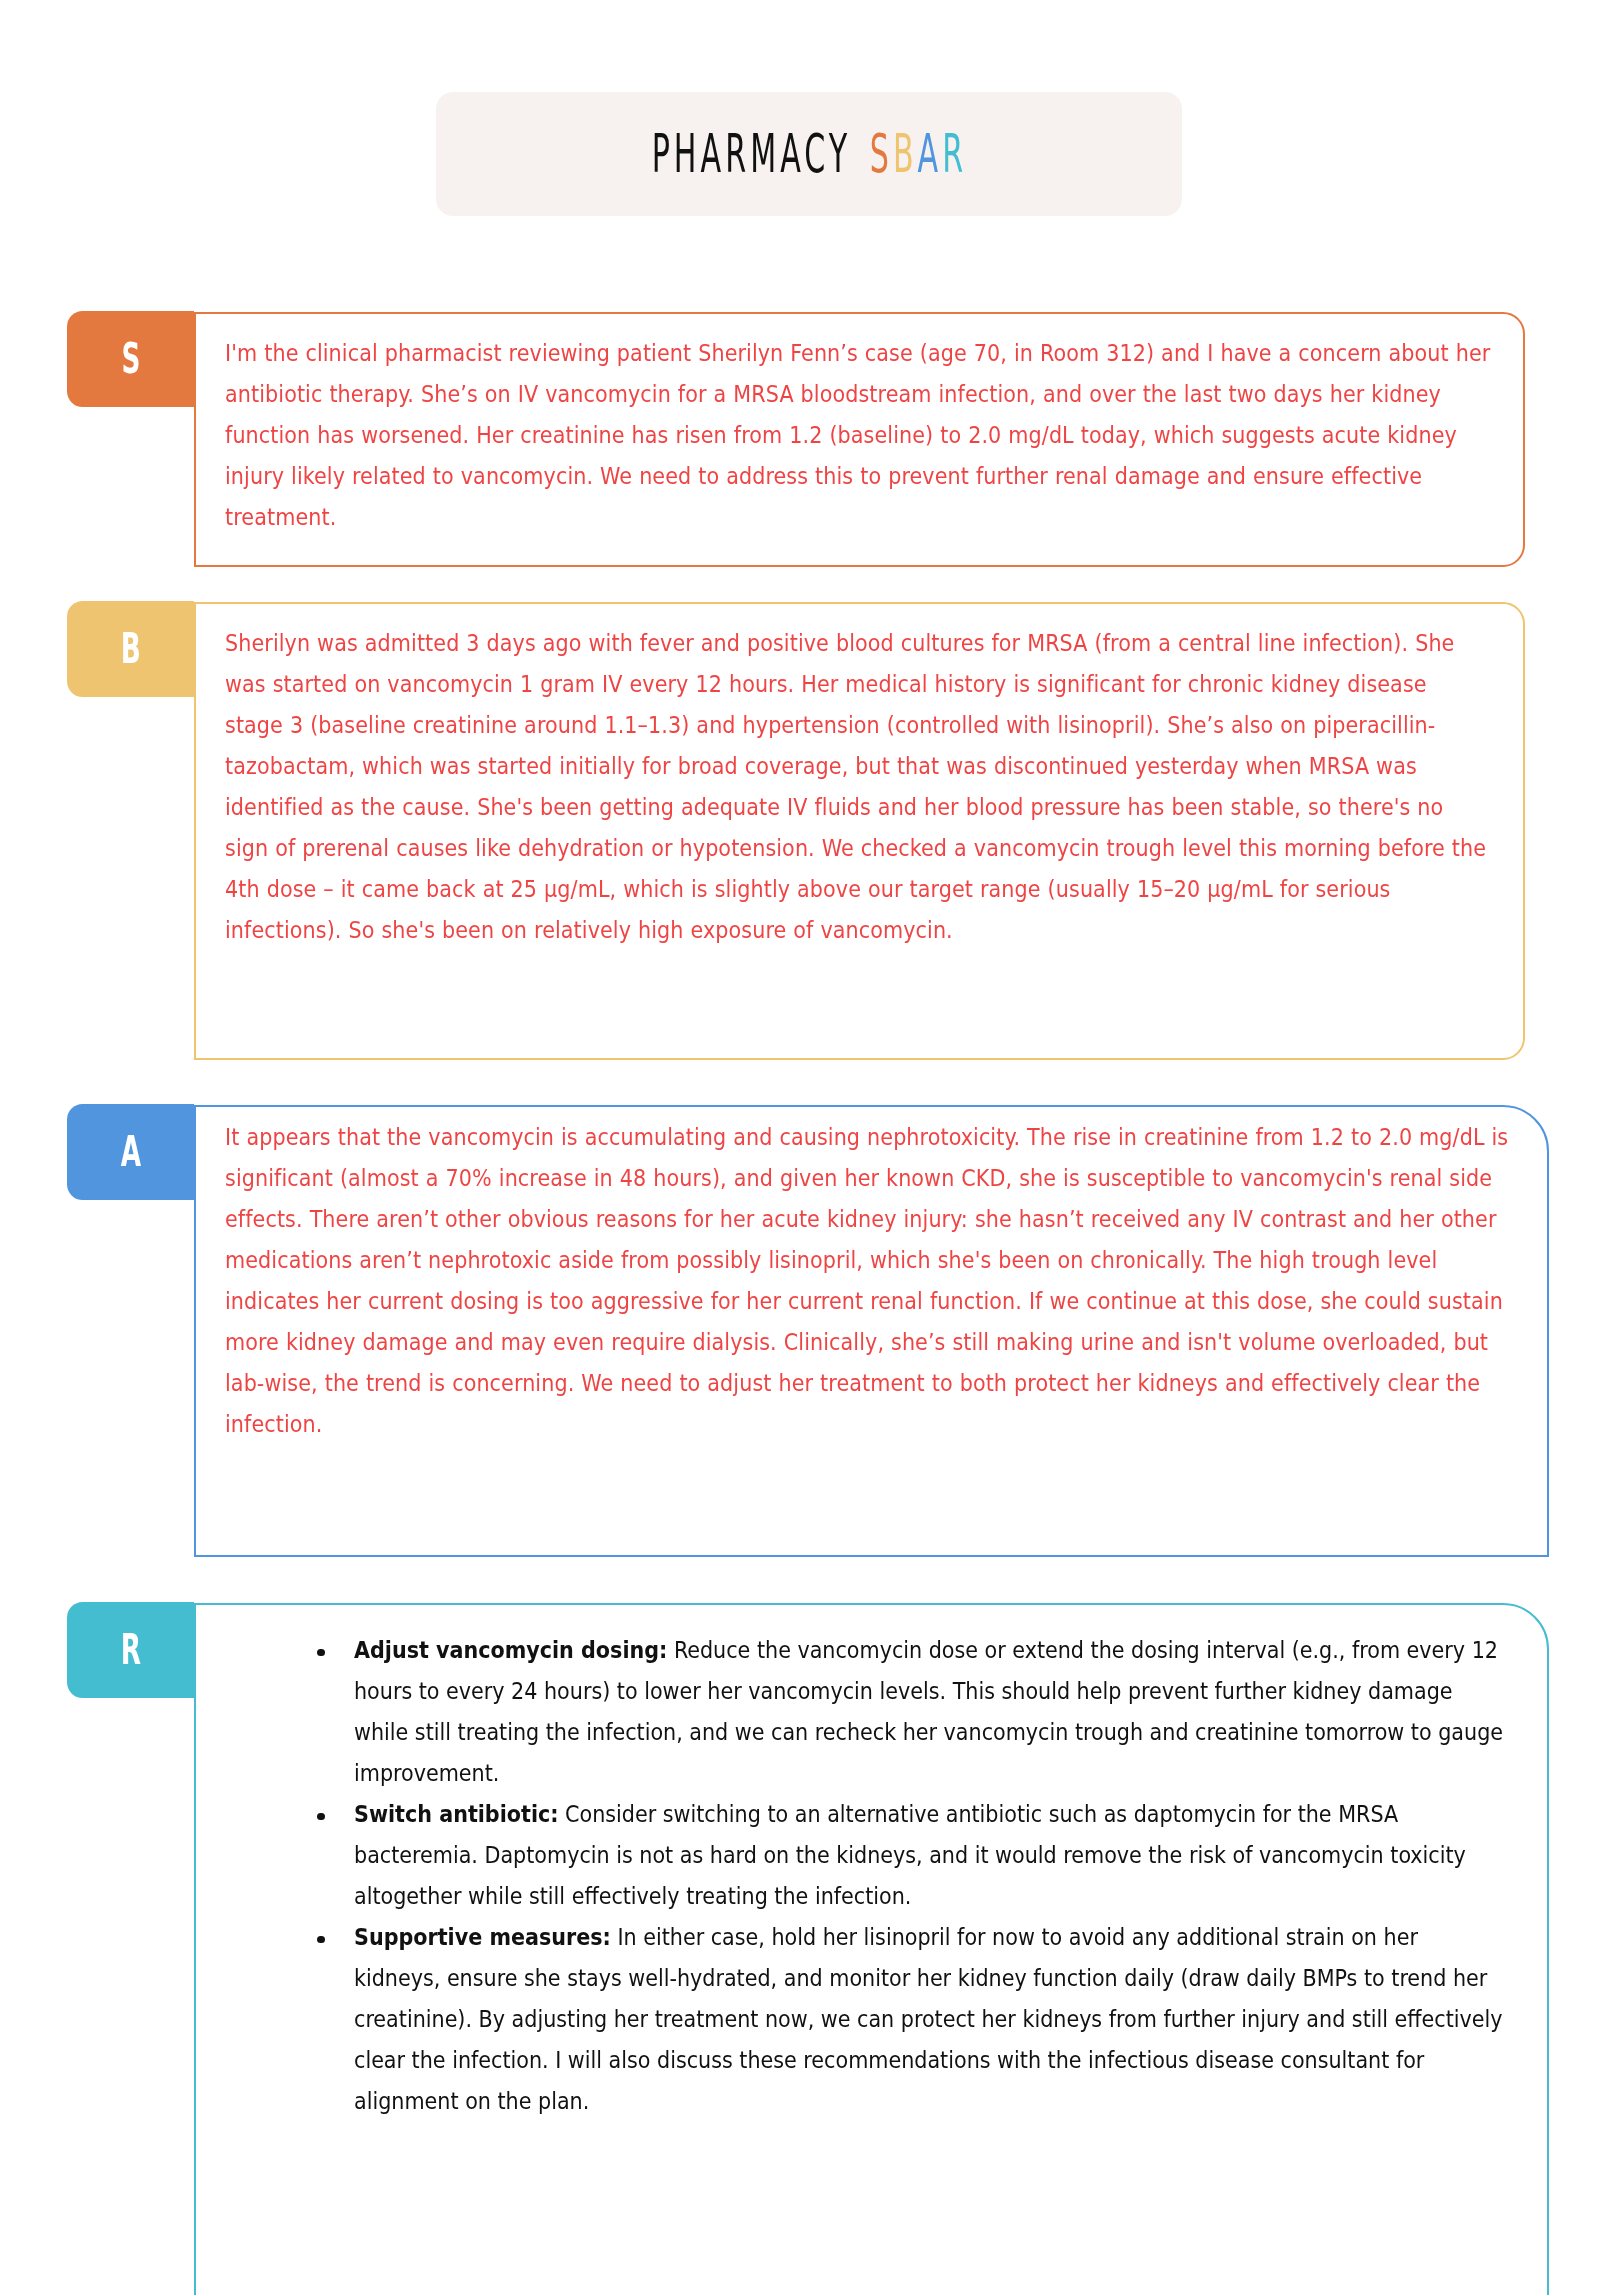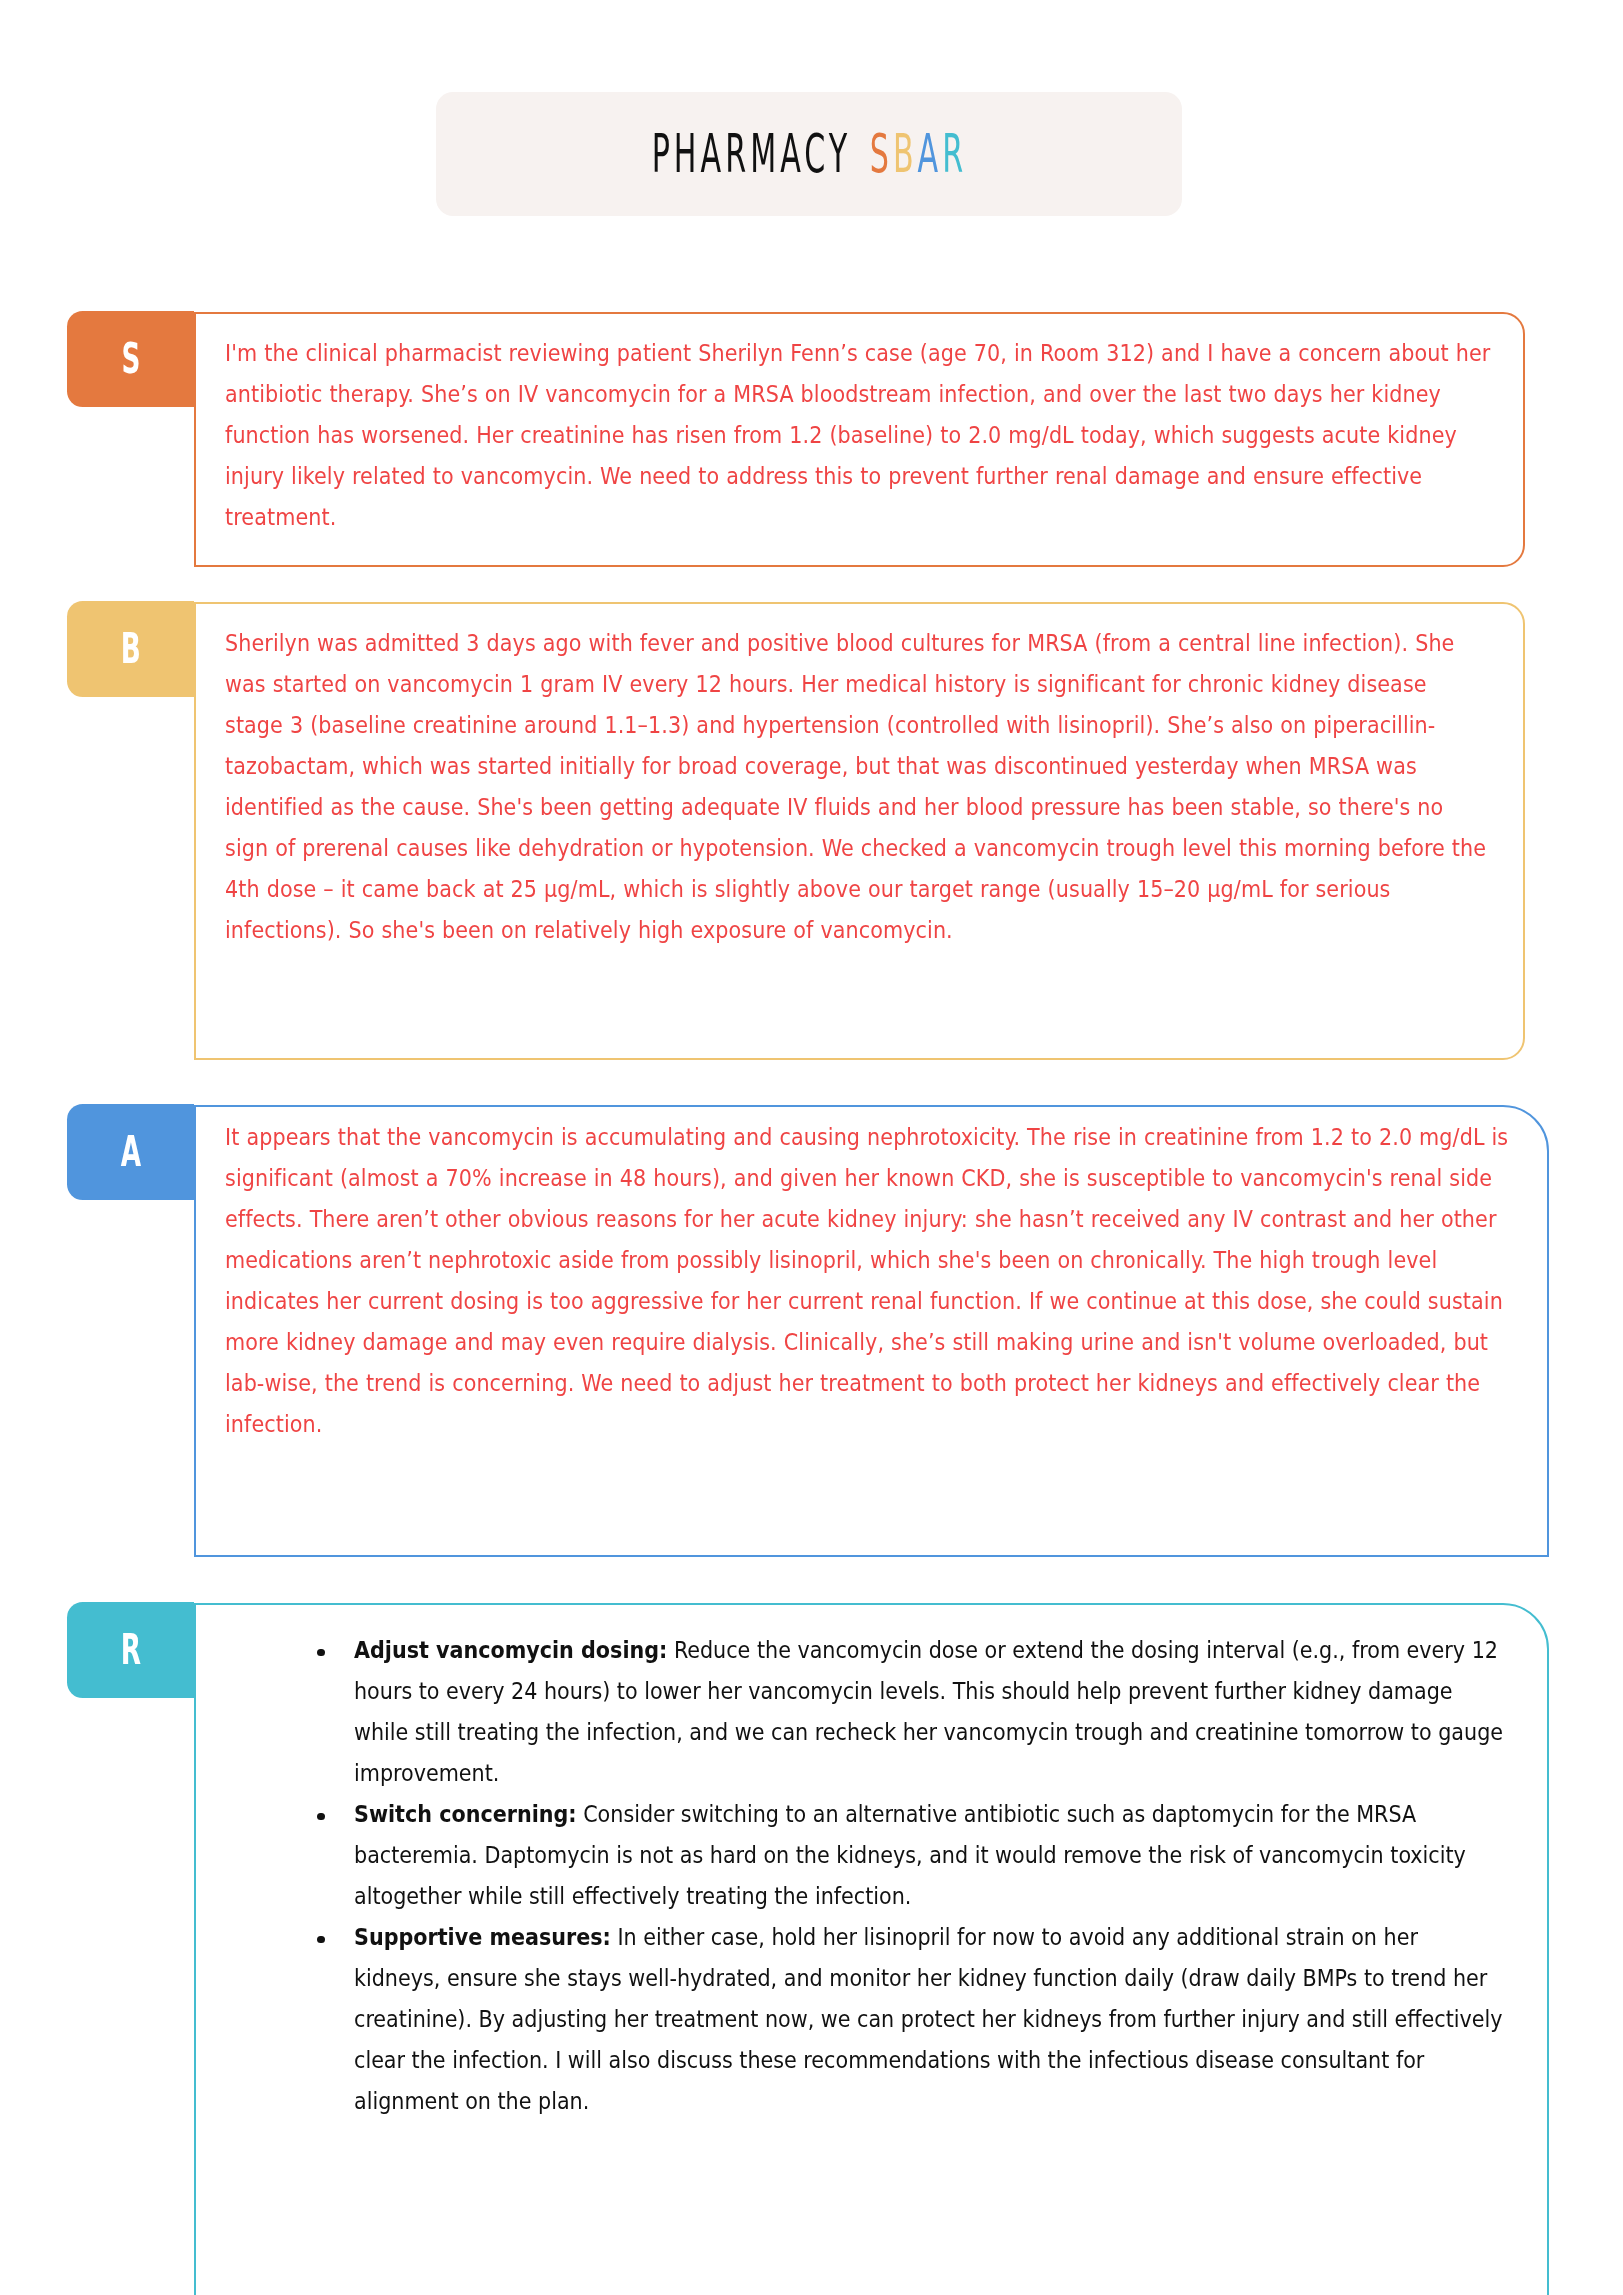--- a/index.html
+++ b/index.html
@@ -236,21 +236,21 @@
       <div class="badge-inner" style="background:#44BDD0;">
         <span class="badge-letter">R</span>
       </div>
     </div>
     <div class="content">
       <ul class="rec-list">
         <li>
           <span class="lead">Adjust vancomycin dosing:</span><span> Reduce the vancomycin dose or extend the dosing interval (e.g., from every 12 hours to every 24 hours) to lower her vancomycin levels. This should help prevent further kidney damage while still treating the infection, and we can recheck her vancomycin trough and creatinine tomorrow to gauge improvement.</span>
         </li>
         <li>
-          <span class="lead">Switch concerning:</span><span> Consider switching to an alternative antibiotic such as daptomycin for the MRSA bacteremia. Daptomycin is not as hard on the kidneys, and it would remove the risk of vancomycin toxicity altogether while still effectively treating the infection.</span>
+          <span class="lead">Switch antibiotic:</span><span> Consider switching to an alternative antibiotic such as daptomycin for the MRSA bacteremia. Daptomycin is not as hard on the kidneys, and it would remove the risk of vancomycin toxicity altogether while still effectively treating the infection.</span>
         </li>
         <li>
           <span class="lead">Supportive measures:</span><span> In either case, hold her lisinopril for now to avoid any additional strain on her kidneys, ensure she stays well-hydrated, and monitor her kidney function daily (draw daily BMPs to trend her creatinine). By adjusting her treatment now, we can protect her kidneys from further injury and still effectively clear the infection. I will also discuss these recommendations with the infectious disease consultant for alignment on the plan.</span>
         </li>
       </ul>
     </div>
   </div>
 
 </div>
 

